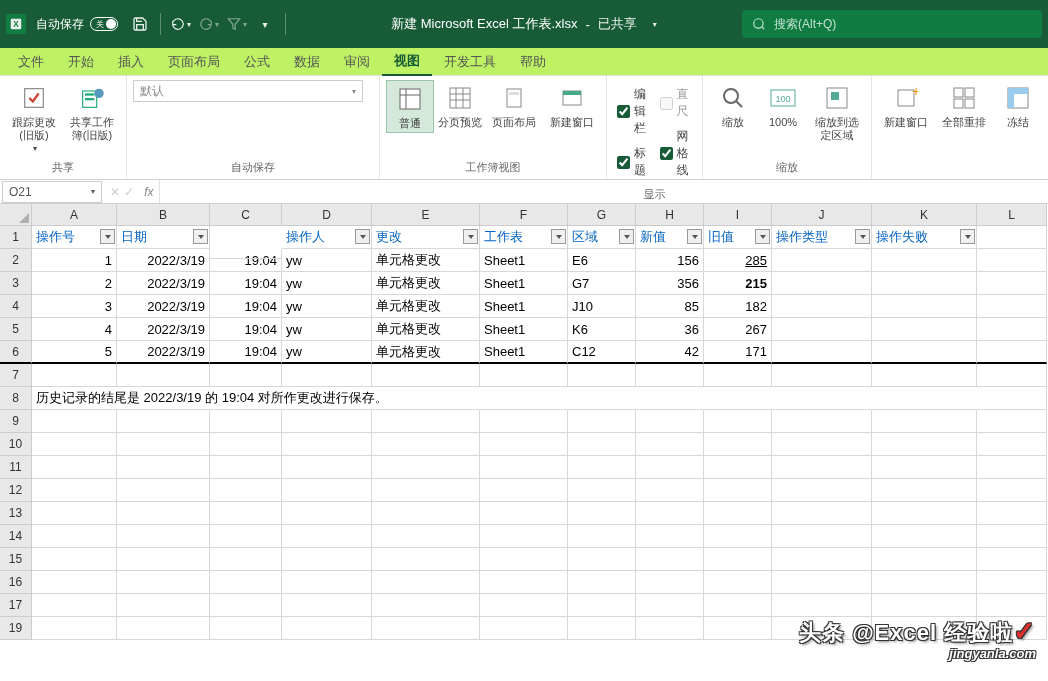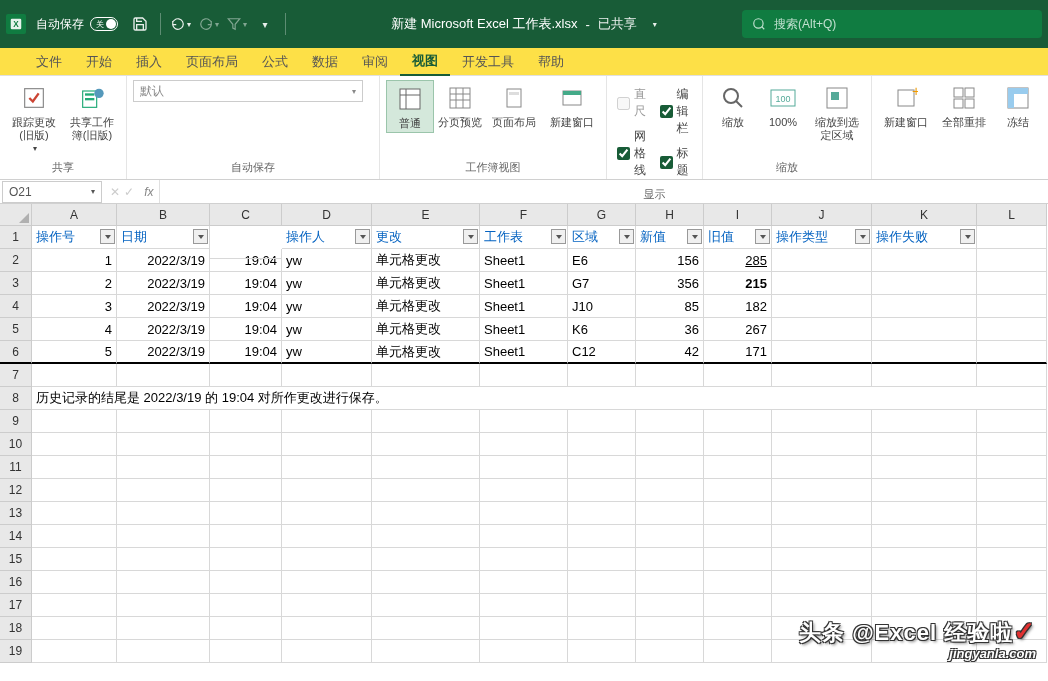--- a/index.html
+++ b/index.html
@@ -12,21 +12,21 @@
     .autosave { display: flex; align-items: center; gap: 6px; margin-right: 8px; }
     .toggle { width: 28px; height: 14px; border: 1px solid #fff; border-radius: 7px; display: flex; align-items: center; justify-content: flex-end; padding: 1px; }
     .toggle-knob { width: 10px; height: 10px; background: #fff; border-radius: 50%; }
     .qat-btn { width: 28px; height: 28px; display: flex; align-items: center; justify-content: center; opacity: 0.9; }
     .qat-sep { width: 1px; height: 22px; background: rgba(255,255,255,0.3); margin: 0 6px; }
     .title-center { position: absolute; left: 50%; transform: translateX(-50%); display: flex; align-items: center; gap: 8px; font-size: 13px; }
     .shared-badge { display: flex; align-items: center; gap: 14px; opacity: 0.9; }
     .search-box { margin-left: auto; width: 300px; height: 28px; background: #107c41; border-radius: 4px; display: flex; align-items: center; padding: 0 10px; color: #c0e0cf; gap: 8px; }
     
     
-    .tabs { height: 28px; background: #fde047; display: flex; align-items: center; border-bottom: 1px solid #e0e0e0; padding-left: 24px; }
+    .tabs { height: 28px; background: #bef264; display: flex; align-items: center; border-bottom: 1px solid #e0e0e0; padding-left: 6px; }
     .tab { padding: 0 12px; height: 28px; display: flex; align-items: center; color: #555; font-size: 13px; cursor: pointer; }
     .tab.active { color: #185c37; font-weight: 600; border-bottom: 2px solid #185c37; height: 28px; }
     .tab.file { color: #555; }
     
     
     .ribbon { height: 104px; background: #fff; border-bottom: 1px solid #d0d0d0; display: flex; }
     .group { border-right: 1px solid #e5e5e5; padding: 4px 6px 2px 6px; display: flex; flex-direction: column; }
     .group-content { flex: 1; display: flex; align-items: flex-start; gap: 2px; }
     .group-label { text-align: center; color: #666; font-size: 11px; padding: 2px 0; }
     .big-btn { width: 48px; display: flex; flex-direction: column; align-items: center; justify-content: flex-start; padding: 2px; gap: 2px; color: #444; text-align: center; line-height: 1.2; font-size: 11px; }
@@ -236,37 +236,37 @@
           </div>
         <span>新建窗口</span>
       </div>
     </div>
     <div class="group-label">工作簿视图</div>
   </div>
 
   <div class="group">
     <div class="group-content">
       <div class="checkbox-col">
+        <label class="checkbox-item">
+            <input type="checkbox" checked="" style="">
+            <span>编辑栏</span>
+          </label>
+        <label class="checkbox-item">
+            <input type="checkbox" checked="" style="">
+            <span>标题</span>
+          </label>
+      </div>
+      <div class="checkbox-col">
         <label class="checkbox-item" style="color:#999;">
             <input type="checkbox" disabled="" style="">
             <span>直尺</span>
           </label>
         <label class="checkbox-item">
             <input type="checkbox" checked="" style="">
             <span>网格线</span>
-          </label>
-      </div>
-      <div class="checkbox-col">
-        <label class="checkbox-item">
-            <input type="checkbox" checked="" style="">
-            <span>编辑栏</span>
-          </label>
-        <label class="checkbox-item">
-            <input type="checkbox" checked="" style="">
-            <span>标题</span>
           </label>
       </div>
     </div>
     <div class="group-label">显示</div>
   </div>
 
   <div class="group">
     <div class="group-content">
       <div class="big-btn">
         <div class="icon-box">
@@ -604,35 +604,20 @@
         <div class="cell" style="width: 108px;"></div>
         <div class="cell" style="width: 88px;"></div>
         <div class="cell" style="width: 68px;"></div>
         <div class="cell" style="width: 68px;"></div>
         <div class="cell" style="width: 68px;"></div>
         <div class="cell" style="width: 100px;"></div>
         <div class="cell" style="width: 105px;"></div>
         <div class="cell" style="width: 70px;"></div>
       </div>
       <div class="row">
-        <div class="row-h">18</div>
-        <div class="cell" style="width: 85px;"></div>
-        <div class="cell" style="width: 93px;"></div>
-        <div class="cell" style="width: 72px;"></div>
-        <div class="cell" style="width: 90px;"></div>
-        <div class="cell" style="width: 108px;"></div>
-        <div class="cell" style="width: 88px;"></div>
-        <div class="cell" style="width: 68px;"></div>
-        <div class="cell" style="width: 68px;"></div>
-        <div class="cell" style="width: 68px;"></div>
-        <div class="cell" style="width: 100px;"></div>
-        <div class="cell" style="width: 105px;"></div>
-        <div class="cell" style="width: 70px;"></div>
-      </div>
-      <div class="row">
         <div class="row-h">19</div>
         <div class="cell" style="width: 85px;"></div>
         <div class="cell" style="width: 93px;"></div>
         <div class="cell" style="width: 72px;"></div>
         <div class="cell" style="width: 90px;"></div>
         <div class="cell" style="width: 108px;"></div>
         <div class="cell" style="width: 88px;"></div>
         <div class="cell" style="width: 68px;"></div>
         <div class="cell" style="width: 68px;"></div>
         <div class="cell" style="width: 68px;"></div>

